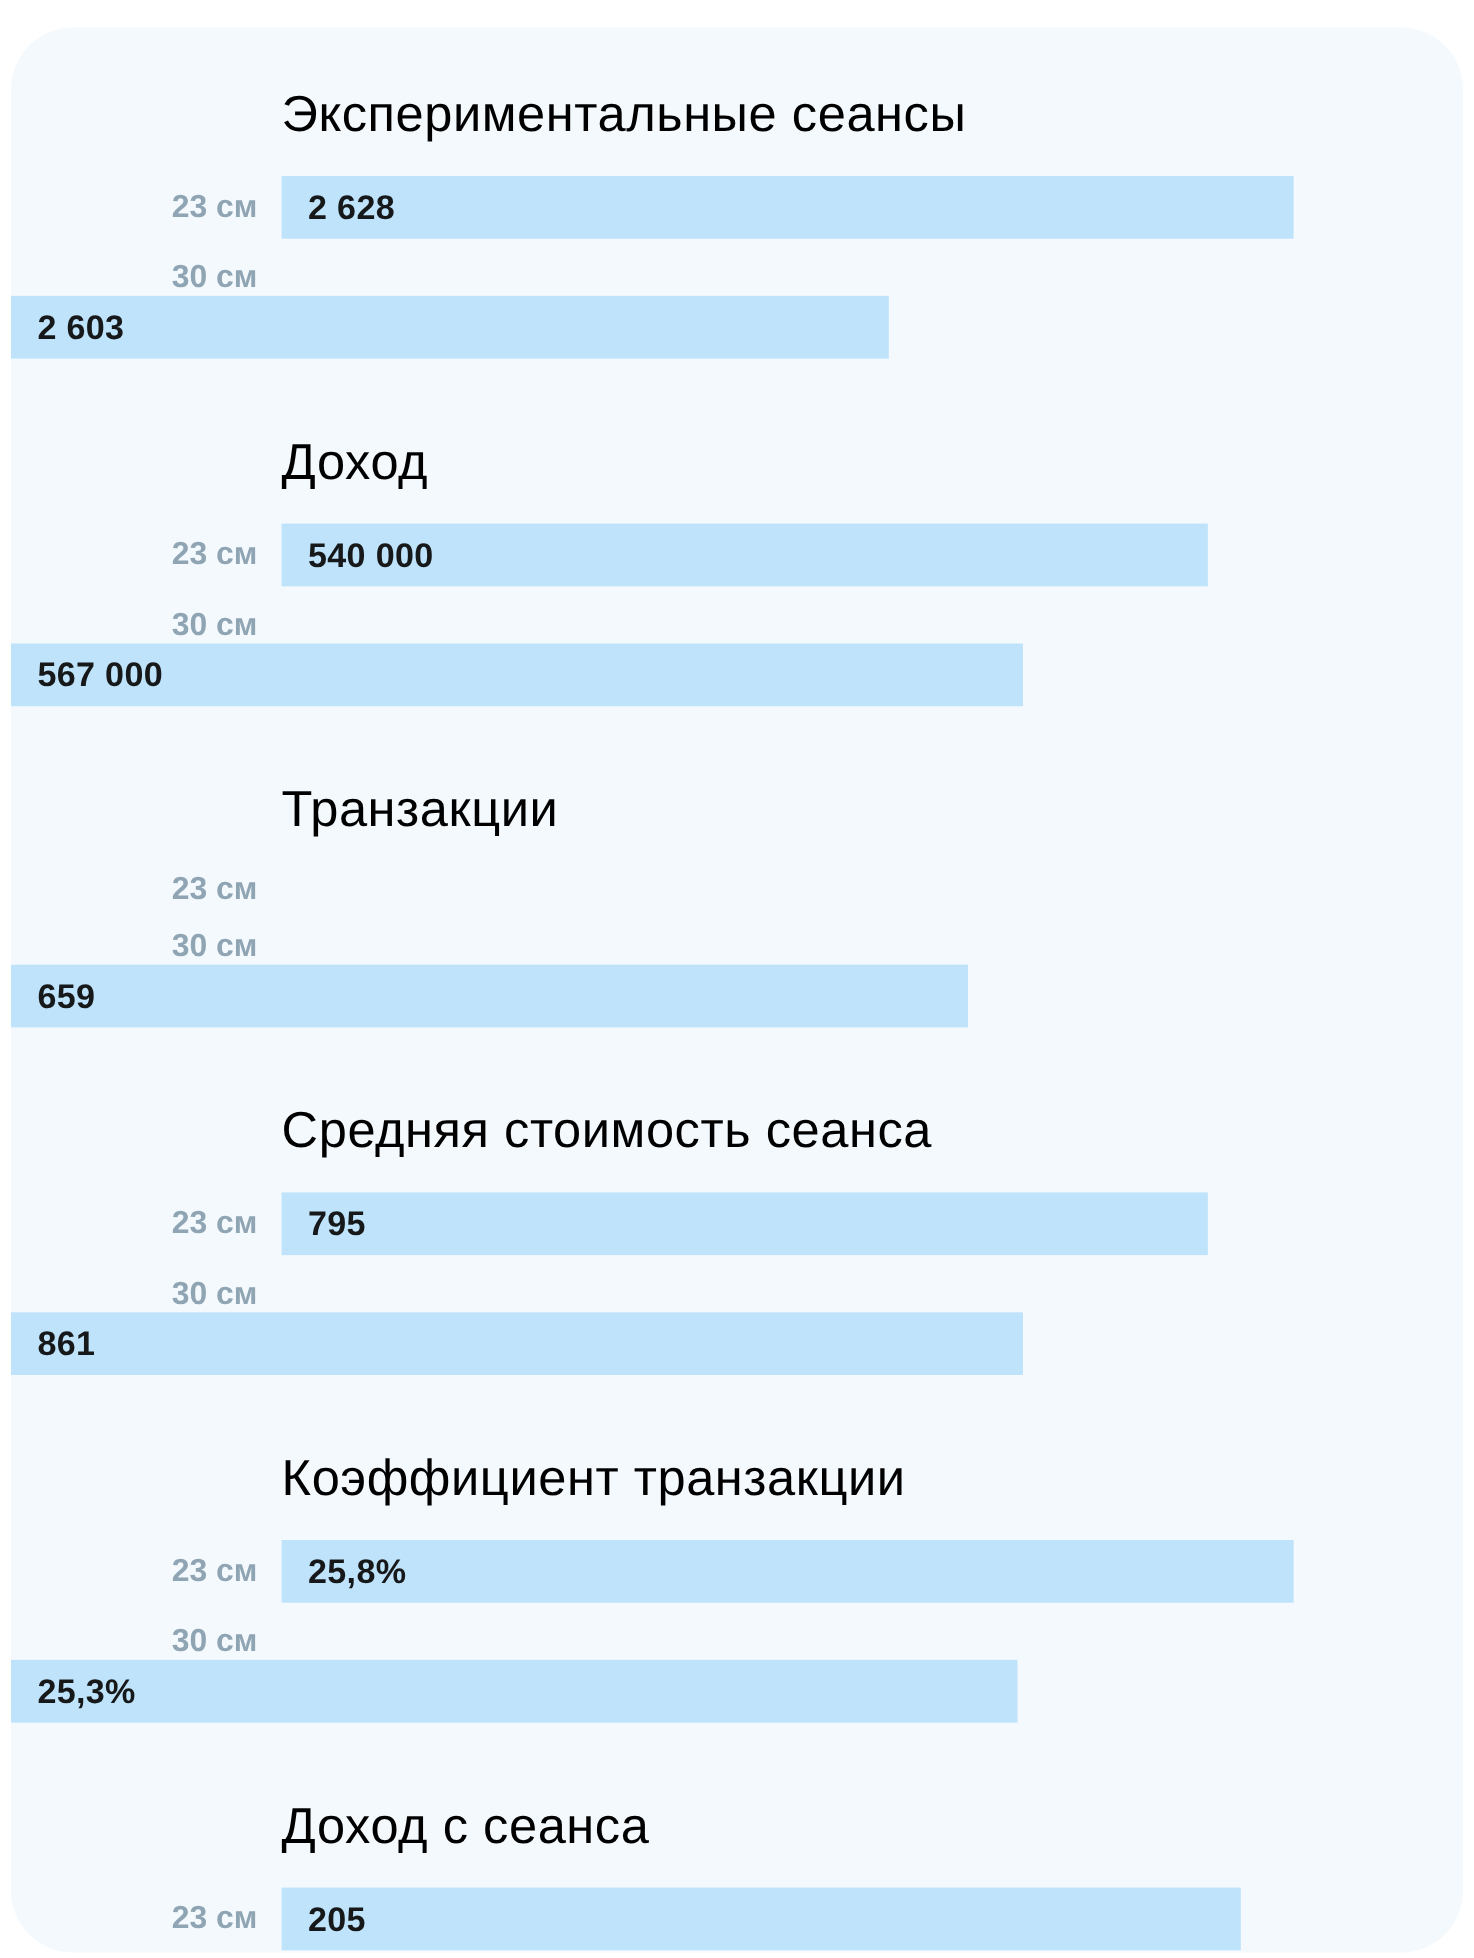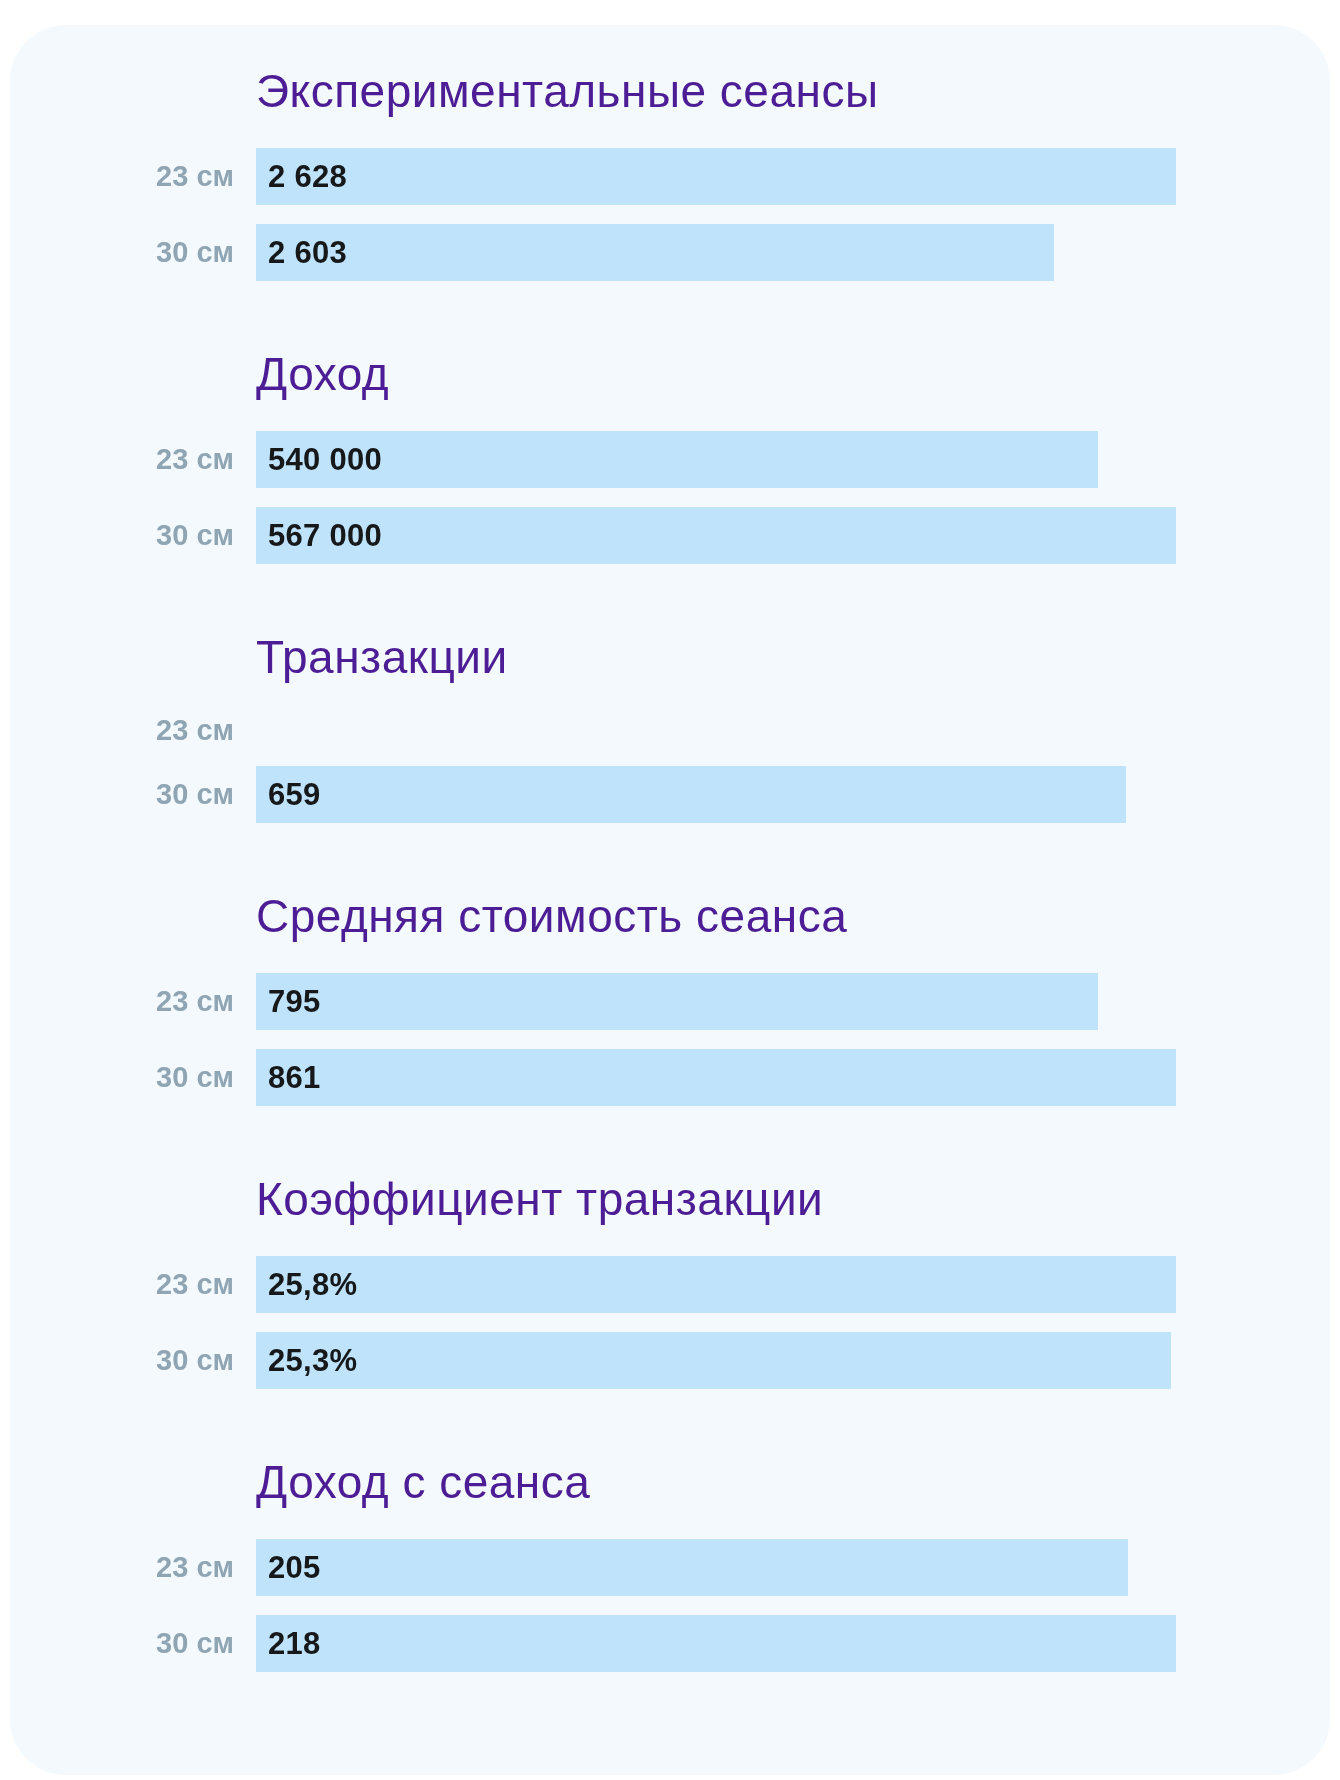--- a/index.html
+++ b/index.html
@@ -14,50 +14,50 @@
     left: 10px; top: 25px;
     width: 1320px; height: 1750px;
     background: #f3f9fd;
     border-radius: 56px;
     padding-top: 40px;
     box-sizing: border-box;
   }
   .section { margin-bottom: 67px; }
   .section:last-child { margin-bottom: 0; }
   .section-title {
-    margin: 0 0 30px 246px;
+    margin: 12px 0 30px 246px;
     font-size: 46px;
     line-height: 53px;
     font-weight: 400;
     letter-spacing: 0.5px;
-    color: #4c1d95;
+    color: #000000;
   }
   .row { display: flex; align-items: stretch; margin-bottom: 19px; }
-  .row:last-child { margin-bottom: 0; }
+  .row:last-child { margin-bottom: 0; flex-direction: column; }
   .row-label {
     width: 246px;
     box-sizing: border-box;
     padding-right: 22px;
     text-align: right;
     font-size: 29px;
     font-weight: 600;
     color: #8fa5b4;
     display: flex;
     align-items: center;
     justify-content: flex-end;
   }
   .bar-track { width: 920px; }
   .bar {
     height: 57px;
     background: #bee3fa;
     display: flex;
     align-items: center;
   }
   .bar-value {
-    padding-left: 12px;
+    padding-left: 24px;
     font-size: 31px;
     font-weight: 600;
     letter-spacing: 0.3px;
     color: #16181a;
     white-space: nowrap;
   }
 </style>
 </head>
 <body style="background: rgb(255, 255, 255);">
 

